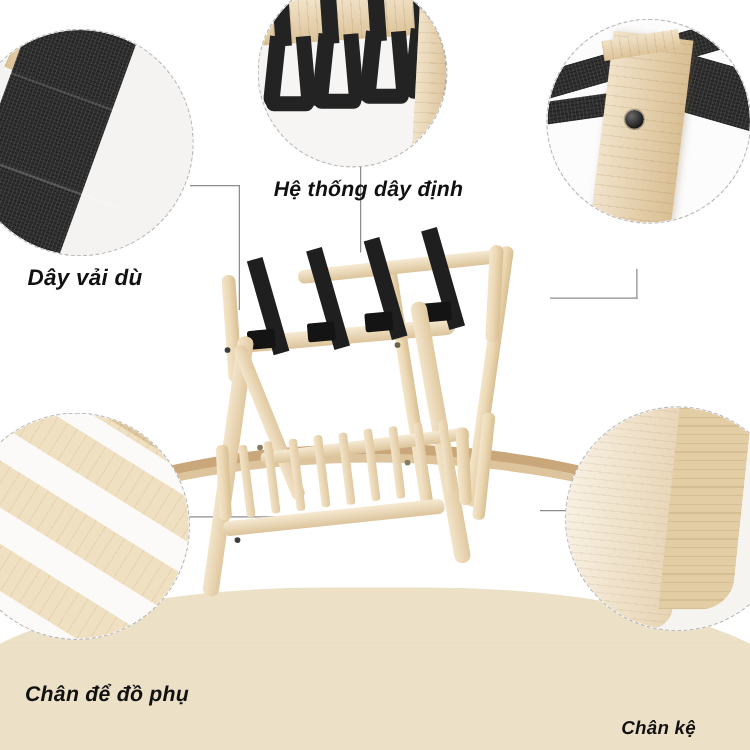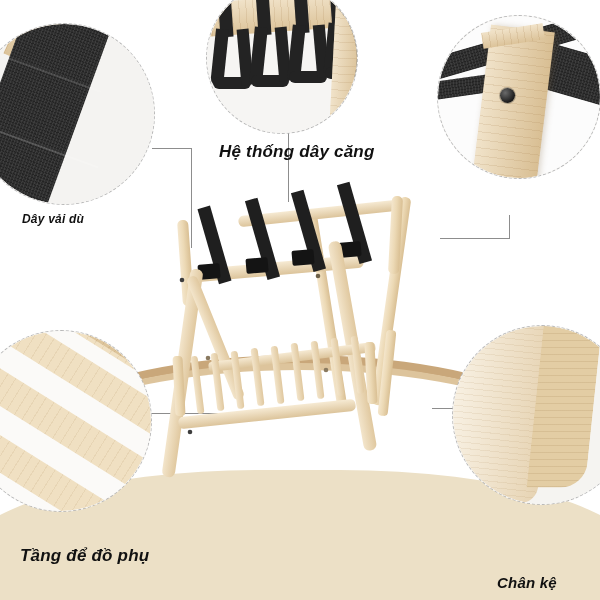--- a/index.html
+++ b/index.html
@@ -80,21 +80,21 @@
   }
   .woodlight{
     background:#f0e0c2;
     background-image:
       repeating-linear-gradient(90deg,rgba(170,135,85,.13) 0 1px,transparent 1px 9px);
   }
 
   
   #product{position:absolute;left:150px;top:180px;width:300px;height:300px;}
   #product svg{display:block;}
-  .lab-tl{left:22px;top:212px;font-size:12px;}
+  .lab-tl{left:22px;top:212px;font-size:18px;}
   .lab-tc{left:219px;top:142px;font-size:17px;}
   .lab-tr{left:470px;top:188px;font-size:17px;}
   .lab-bl{left:20px;top:546px;font-size:17px;}
   .lab-br{left:497px;top:574px;font-size:15px;}
 </style>
 </head>
 <body>
 
 <div id="stage">
 
@@ -150,21 +150,21 @@
       <div style="position:absolute;left:108px;top:42px;width:12px;height:52px;background:#232323;transform:rotate(-5deg);"></div>
 
       <div style="position:absolute;left:124px;top:4px;width:13px;height:44px;background:#232323;transform:rotate(-4deg);"></div>
       <div style="position:absolute;left:119px;top:40px;width:13px;height:50px;background:#232323;transform:rotate(6deg);"></div>
       <div style="position:absolute;left:118px;top:84px;width:36px;height:12px;background:#232323;border-radius:7px;"></div>
       <div style="position:absolute;left:142px;top:40px;width:12px;height:48px;background:#232323;transform:rotate(-5deg);"></div>
 
       <div class="woodv" style="position:absolute;left:126px;top:-4px;width:30px;height:160px;transform:rotate(3deg);"></div>
     </div>
   </div>
-  <div class="lab lab-tc">Hệ thống dây căng</div>
+  <div class="lab lab-tc">Hệ thống dây định</div>
 
   <div class="circle" style="left:437px;top:15px;width:162px;height:162px;">
     <div class="cin">
       <div class="whitebg" style="inset:0;background:#fcfcfc;"></div>
 
       <div class="webbing" style="left:-20px;top:18px;width:200px;height:22px;transform:rotate(-16deg);"></div>
       <div class="webbing" style="left:-24px;top:54px;width:210px;height:18px;transform:rotate(-8deg);"></div>
       <div class="webbing" style="left:100px;top:40px;width:110px;height:46px;transform:rotate(16deg);"></div>
 
       <div class="woodv" style="position:absolute;left:42px;top:12px;width:64px;height:180px;transform:rotate(7deg);box-shadow:2px 0 6px rgba(120,90,50,.25);"></div>
@@ -179,21 +179,21 @@
       <div class="whitebg" style="inset:0;background:#fbfaf8;"></div>
       <div class="woodlight" style="position:absolute;left:-60px;top:-40px;width:300px;height:30px;transform:rotate(32deg);"></div>
       <div class="woodlight" style="position:absolute;left:-70px;top:8px;width:300px;height:30px;transform:rotate(32deg);"></div>
       <div class="woodlight" style="position:absolute;left:-86px;top:62px;width:300px;height:32px;transform:rotate(32deg);"></div>
       <div class="woodlight" style="position:absolute;left:-100px;top:120px;width:300px;height:32px;transform:rotate(32deg);"></div>
       <div class="woodlight" style="position:absolute;left:-116px;top:178px;width:300px;height:32px;transform:rotate(32deg);"></div>
 
       <div class="wood" style="position:absolute;left:56px;top:-18px;width:140px;height:26px;transform:rotate(32deg);"></div>
     </div>
   </div>
-  <div class="lab lab-bl">Tầng để đồ phụ</div>
+  <div class="lab lab-bl">Chân để đồ phụ</div>
 
   <div class="circle" style="left:452px;top:325px;width:178px;height:178px;">
     <div class="cin">
       <div class="whitebg" style="inset:0;background:#f5f4f1;"></div>
 
       <div style="position:absolute;left:-6px;top:-26px;width:100px;height:200px;transform:rotate(6deg);
                   background:#f2e3c7;
                   background-image:repeating-linear-gradient(0deg,rgba(170,135,85,.12) 0 1px,transparent 1px 6px),
                                    linear-gradient(90deg,rgba(255,255,255,.55),rgba(185,150,100,.2));
                   border-bottom-left-radius:22px;border-bottom-right-radius:18px;"></div>

